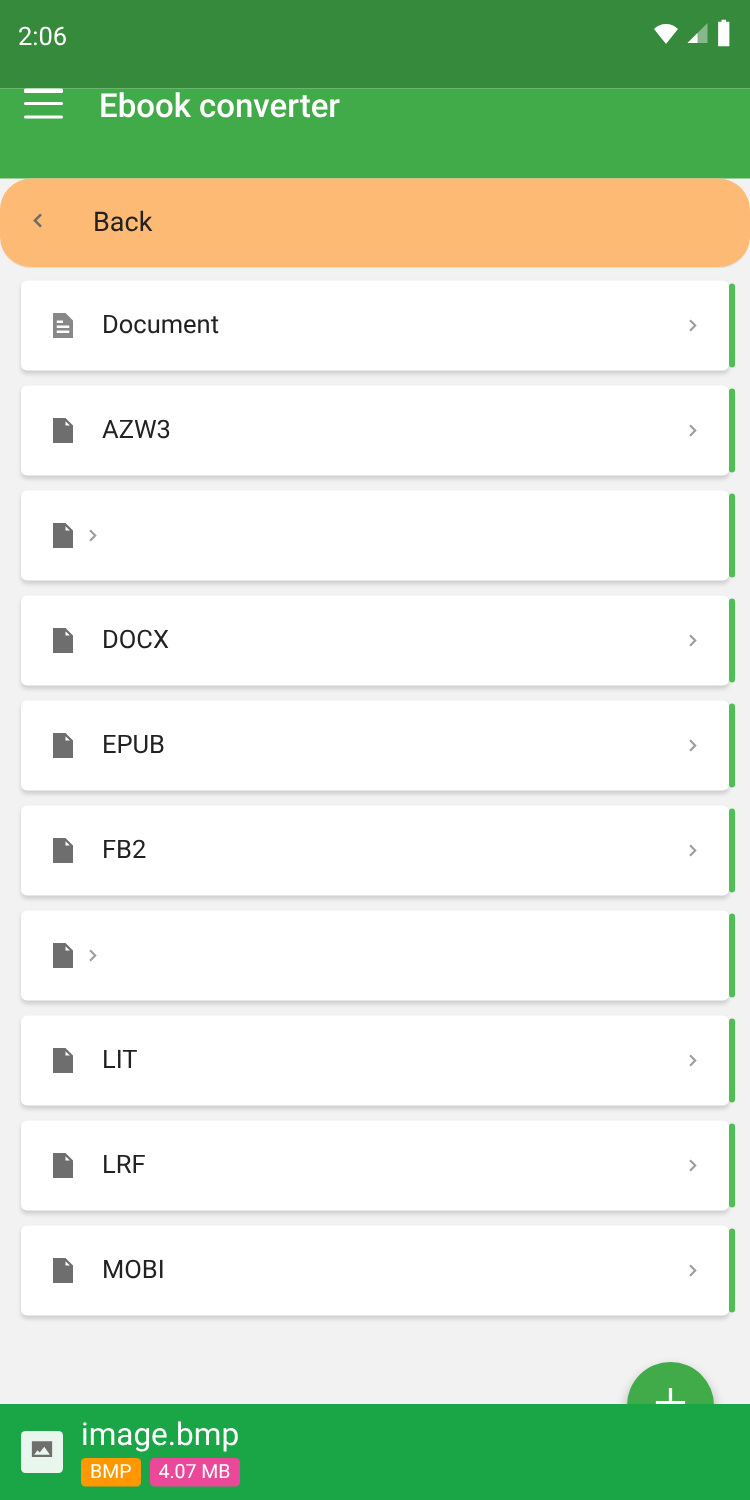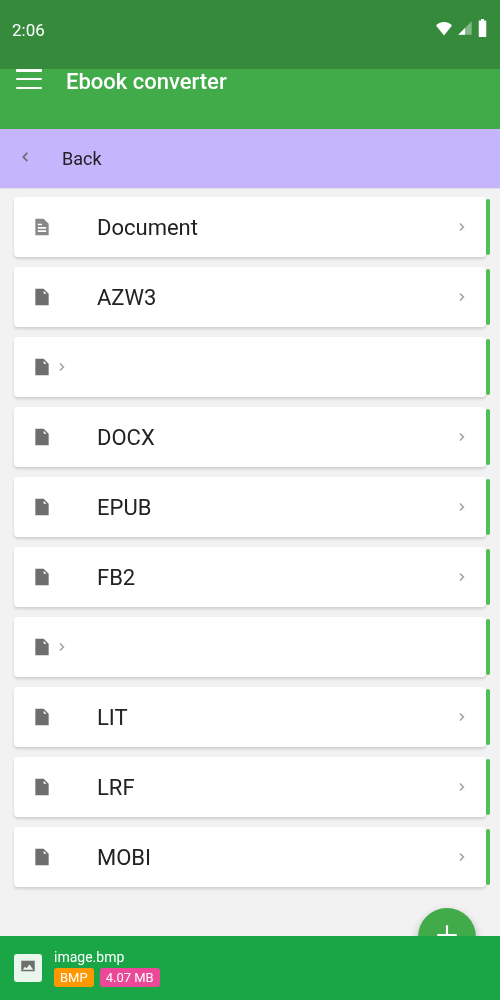--- a/index.html
+++ b/index.html
@@ -5,21 +5,21 @@
   * { box-sizing: border-box; margin: 0; padding: 0; }
   html, body {
     width: 500px;
     height: 1000px;
     overflow: hidden;
     font-family: Roboto, "Segoe UI", Arial, sans-serif;
     background: #f2f2f2;
   }
   
   .status-bar {
-    height: 69px;
+    height: 59px;
     background: #368a3b;
     color: #fff;
     display: flex;
     align-items: center;
     justify-content: space-between;
     padding: 0 12px 10px 12px;
     font-size: 17px;
   }
   .status-bar .right { display: flex; align-items: center; gap: 4px; }
   .status-bar svg { fill: #fff; }
@@ -37,21 +37,22 @@
   .hamburger span { height: 2.5px; background:#fff; border-radius:1px; width:100%; }
   .app-title { font-size: 22px; font-weight: 500; }
   
   .back-row {
     height: 60px;
     display: flex;
     align-items: center;
     padding: 0 18px;
     gap: 30px;
     border-bottom: 1px solid #e0e0e0;
-    background: #c4b5fd;
+    background: #fdba74;
+    border-radius: 21px;
   }
   .chev-left svg { fill:#6b6b6b; }
   .back-label { font-size: 18px; color:#222; }
   
   .list-wrap {
     padding: 8px 14px 0 14px;
     height: calc(1000px - 58px - 60px - 60px - 64px);
     overflow: hidden;
   }
   .card {
@@ -70,42 +71,42 @@
     content:"";
     position:absolute;
     right:-4px; top:2px;
     width:4px; height:56px;
     background:#4fbf55;
     border-radius:2px;
   }
   .file-icon { width:24px; display:flex; }
   .file-icon svg { fill:#6e6e6e; }
   .doc-icon svg { fill:#888; }
-  .fmt-label { margin-left: 41px; font-size:22px; color:#222; flex:1; }
+  .fmt-label { margin-left: 12px; font-size:17px; color:#222; flex:1; }
   .chev-right svg { fill:#9e9e9e; }
   
   .bottom-bar {
     position: absolute;
     left:0; right:0; bottom:0;
     height: 64px;
     background: #1aa647;
     display:flex;
     align-items:center;
     padding: 0 14px;
     color:#fff;
   }
   .thumb {
     width:28px; height:28px;
     background: rgba(255,255,255,.9);
     border-radius:3px;
     display:flex; align-items:center; justify-content:center;
   }
   .thumb svg { fill:#6e6e6e; }
   .file-meta { margin-left:12px; }
-  .file-name { font-size:14px; }
+  .file-name { font-size:21px; }
   .chips { display:flex; gap:6px; margin-top:3px; }
   .chip {
     font-size:13px;
     padding: 2px 6px;
     border-radius:3px;
   }
   .chip-orange { background:#ff9800; color:#fff; }
   .chip-orange2 { background:#ec4899; color:#fff; }
   
   .fab {

